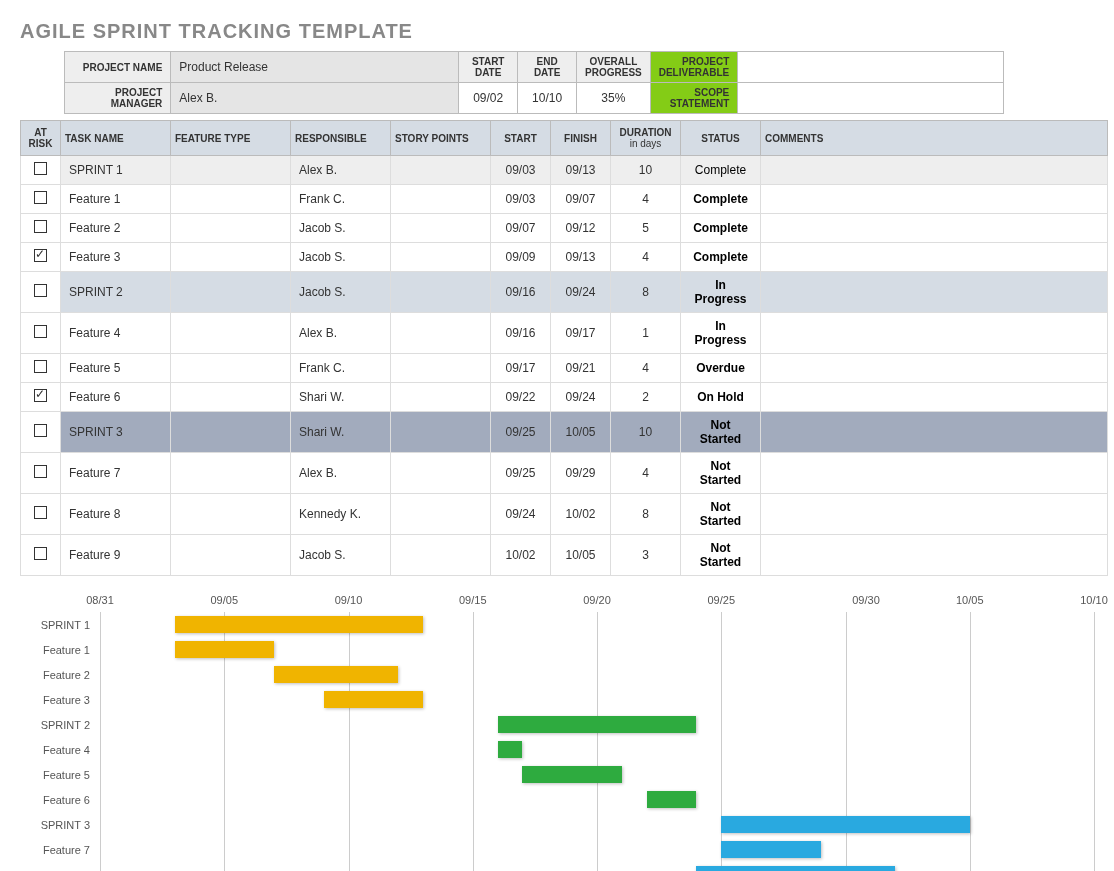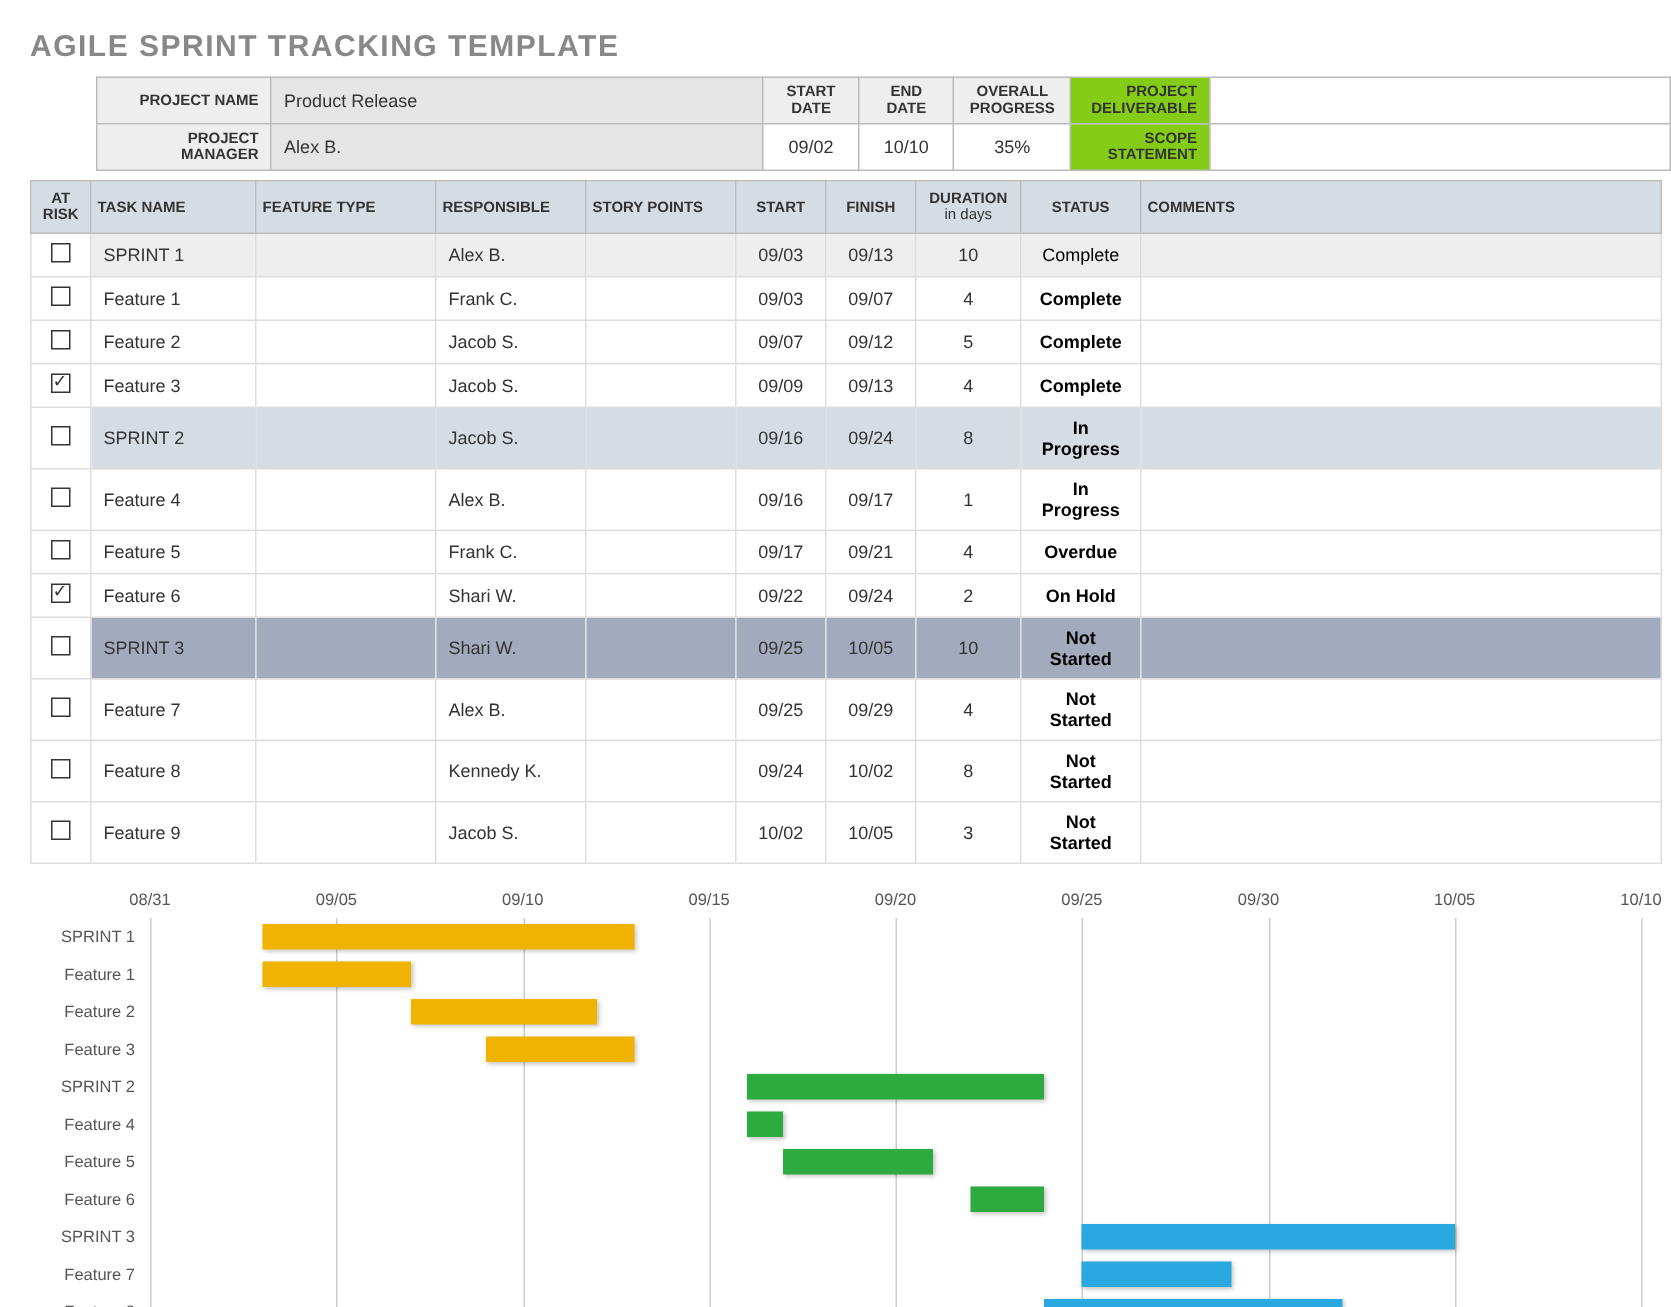--- a/index.html
+++ b/index.html
@@ -14,21 +14,21 @@
   .title {
     font-size: 20px;
     font-weight: bold;
     color: #888;
     letter-spacing: 1px;
     margin-bottom: 8px;
   }
   table { border-collapse: collapse; }
   .hdr-table {
     margin-left: 44px;
-    width: 1050px;
+    width: 940px;
     margin-bottom: 6px;
   }
   .hdr-table td {
     border: 1px solid #bbb;
     padding: 4px 8px;
     height: 30px;
     vertical-align: middle;
   }
   .hdr-label {
     background: #eeeeee;
@@ -319,21 +319,21 @@
 </table>
 
 <div class="gantt-wrap">
   <div class="gantt-head" id="gantt-head">
       <span style="left: 0px;">08/31</span>
       <span style="left: 124.25px;">09/05</span>
       <span style="left: 248.5px;">09/10</span>
       <span style="left: 372.75px;">09/15</span>
       <span style="left: 497px;">09/20</span>
       <span style="left: 621.25px;">09/25</span>
-      <span style="left: 739px;">09/30</span>
+      <span style="left: 766px;">09/30</span>
       <span style="left: 869.75px;">10/05</span>
       <span style="left: 994px;">10/10</span>
     </div>
   <div class="gantt-body" id="gantt-body">
     <div class="gantt-grid" id="gantt-grid">
         <div class="gantt-vline" style="left: 0px;"></div>
         <div class="gantt-vline" style="left: 124.25px;"></div>
         <div class="gantt-vline" style="left: 248.5px;"></div>
         <div class="gantt-vline" style="left: 372.75px;"></div>
         <div class="gantt-vline" style="left: 497px;"></div>

